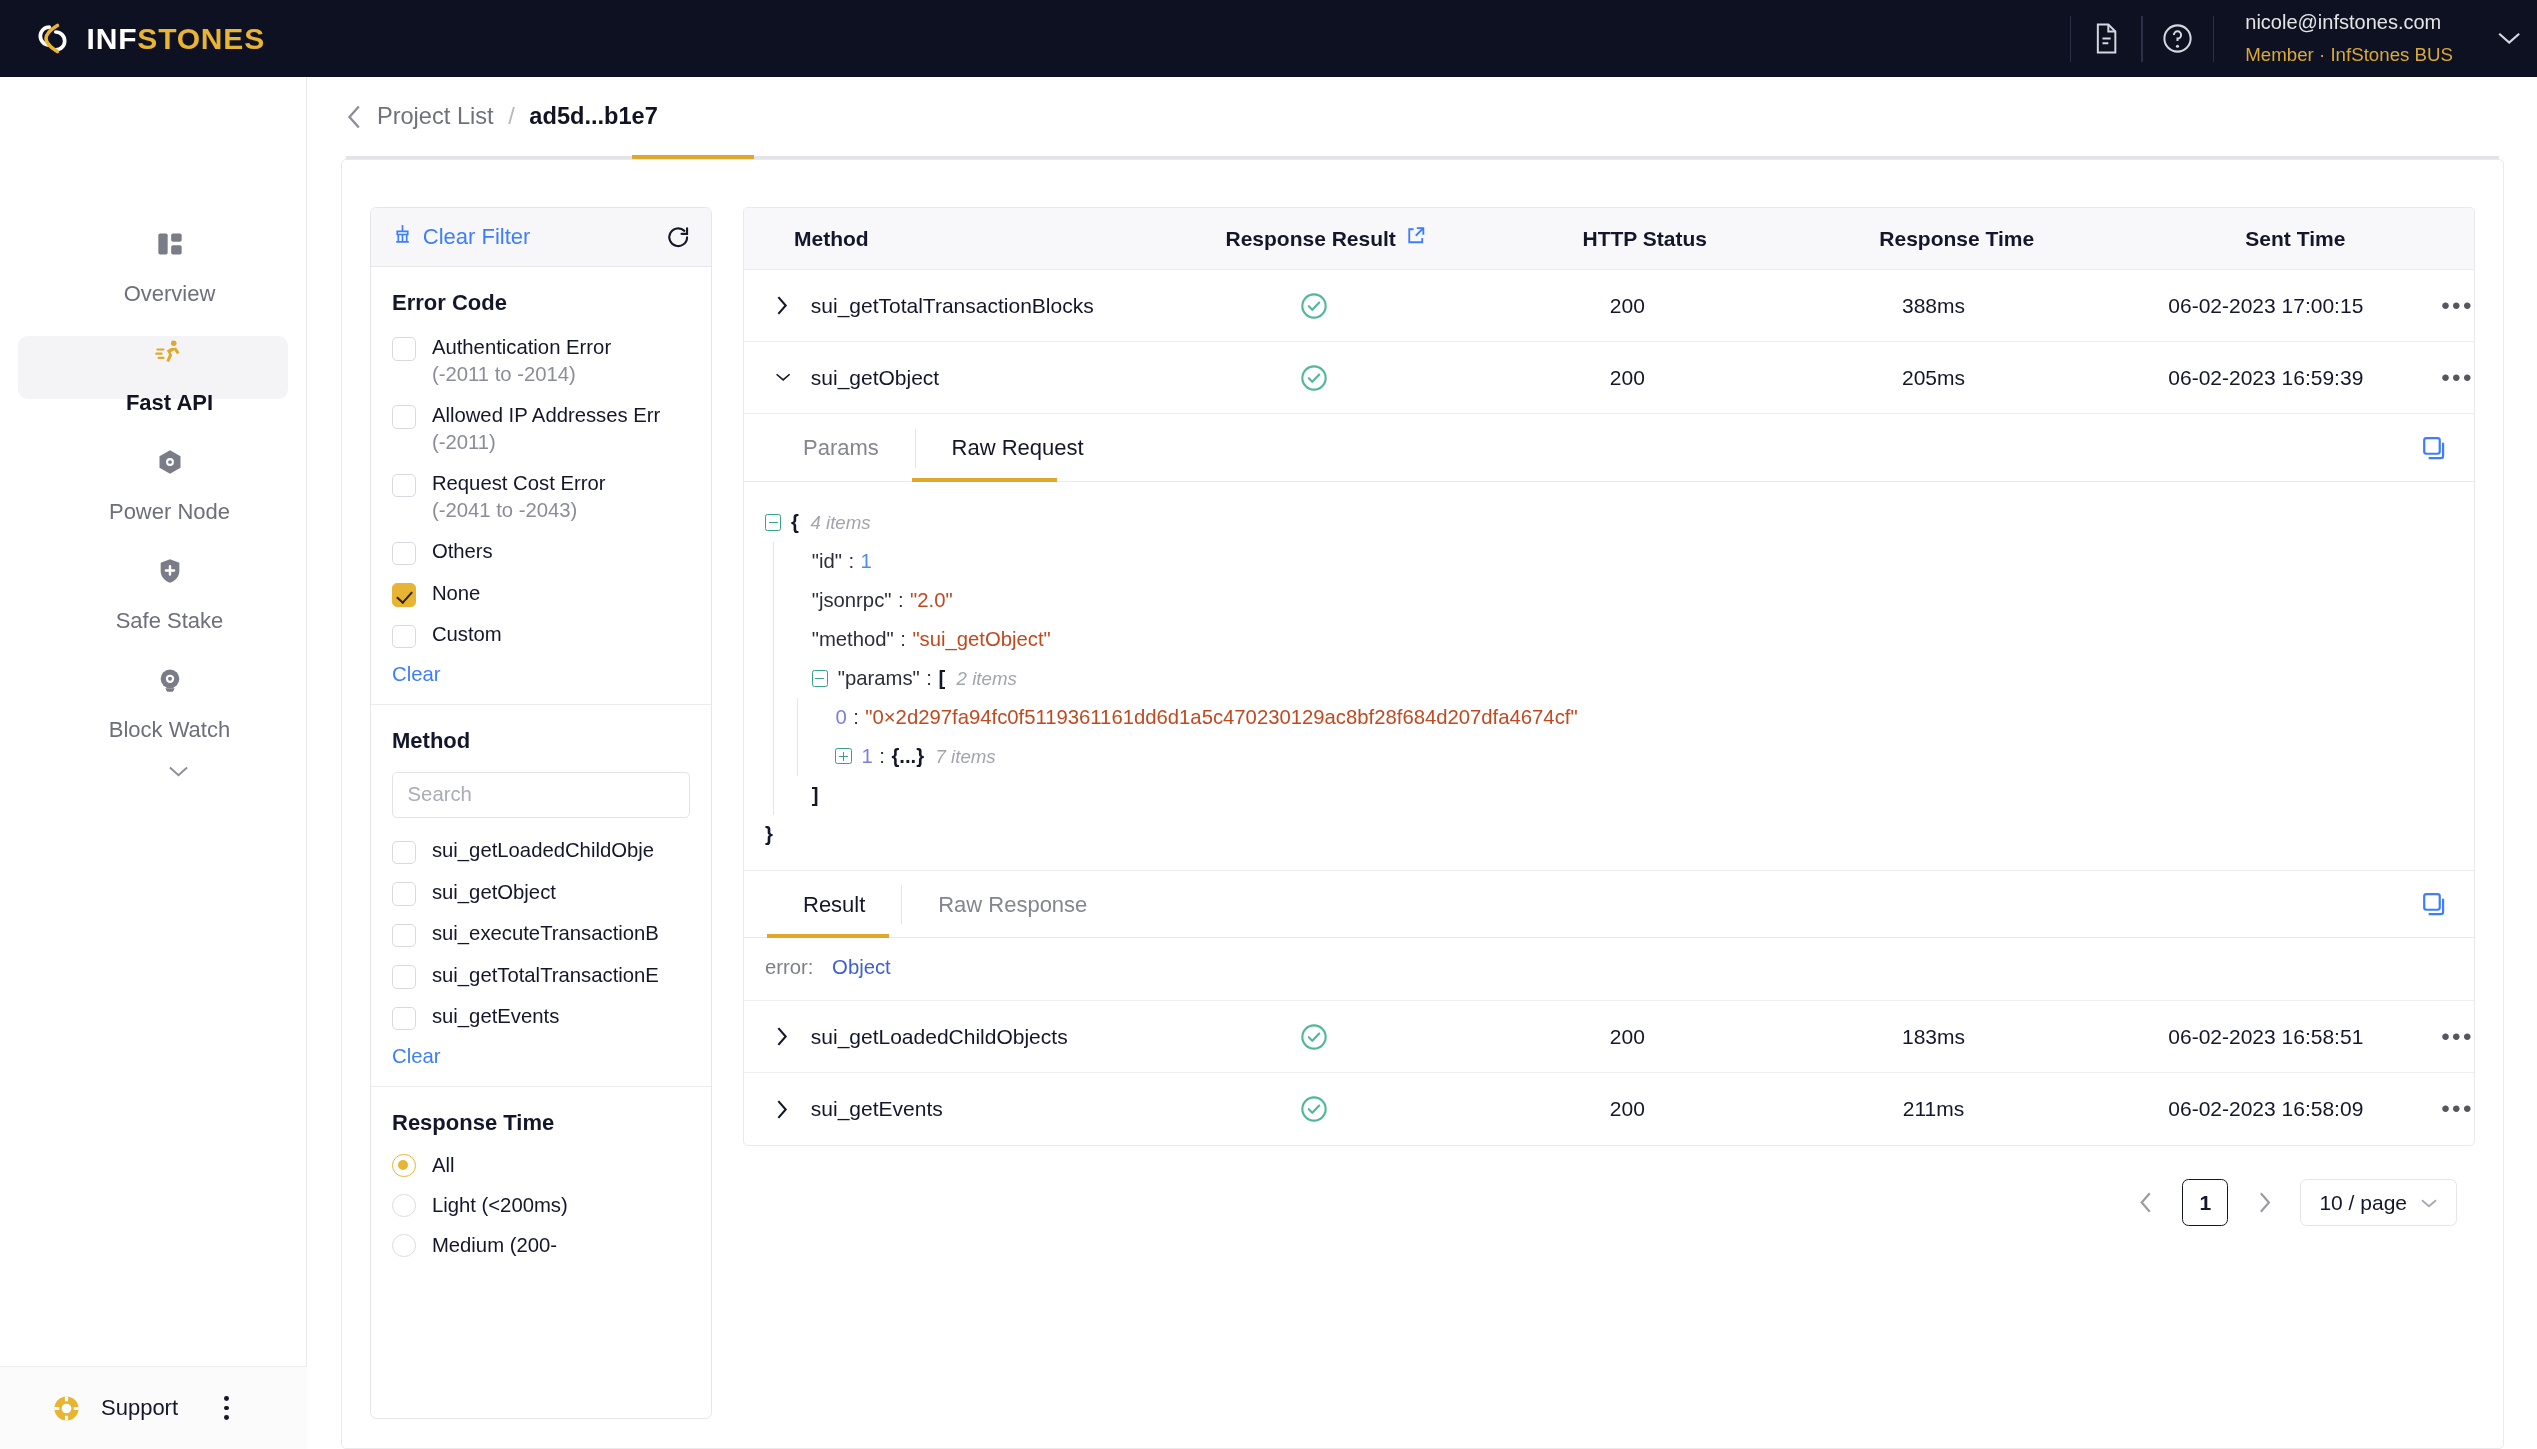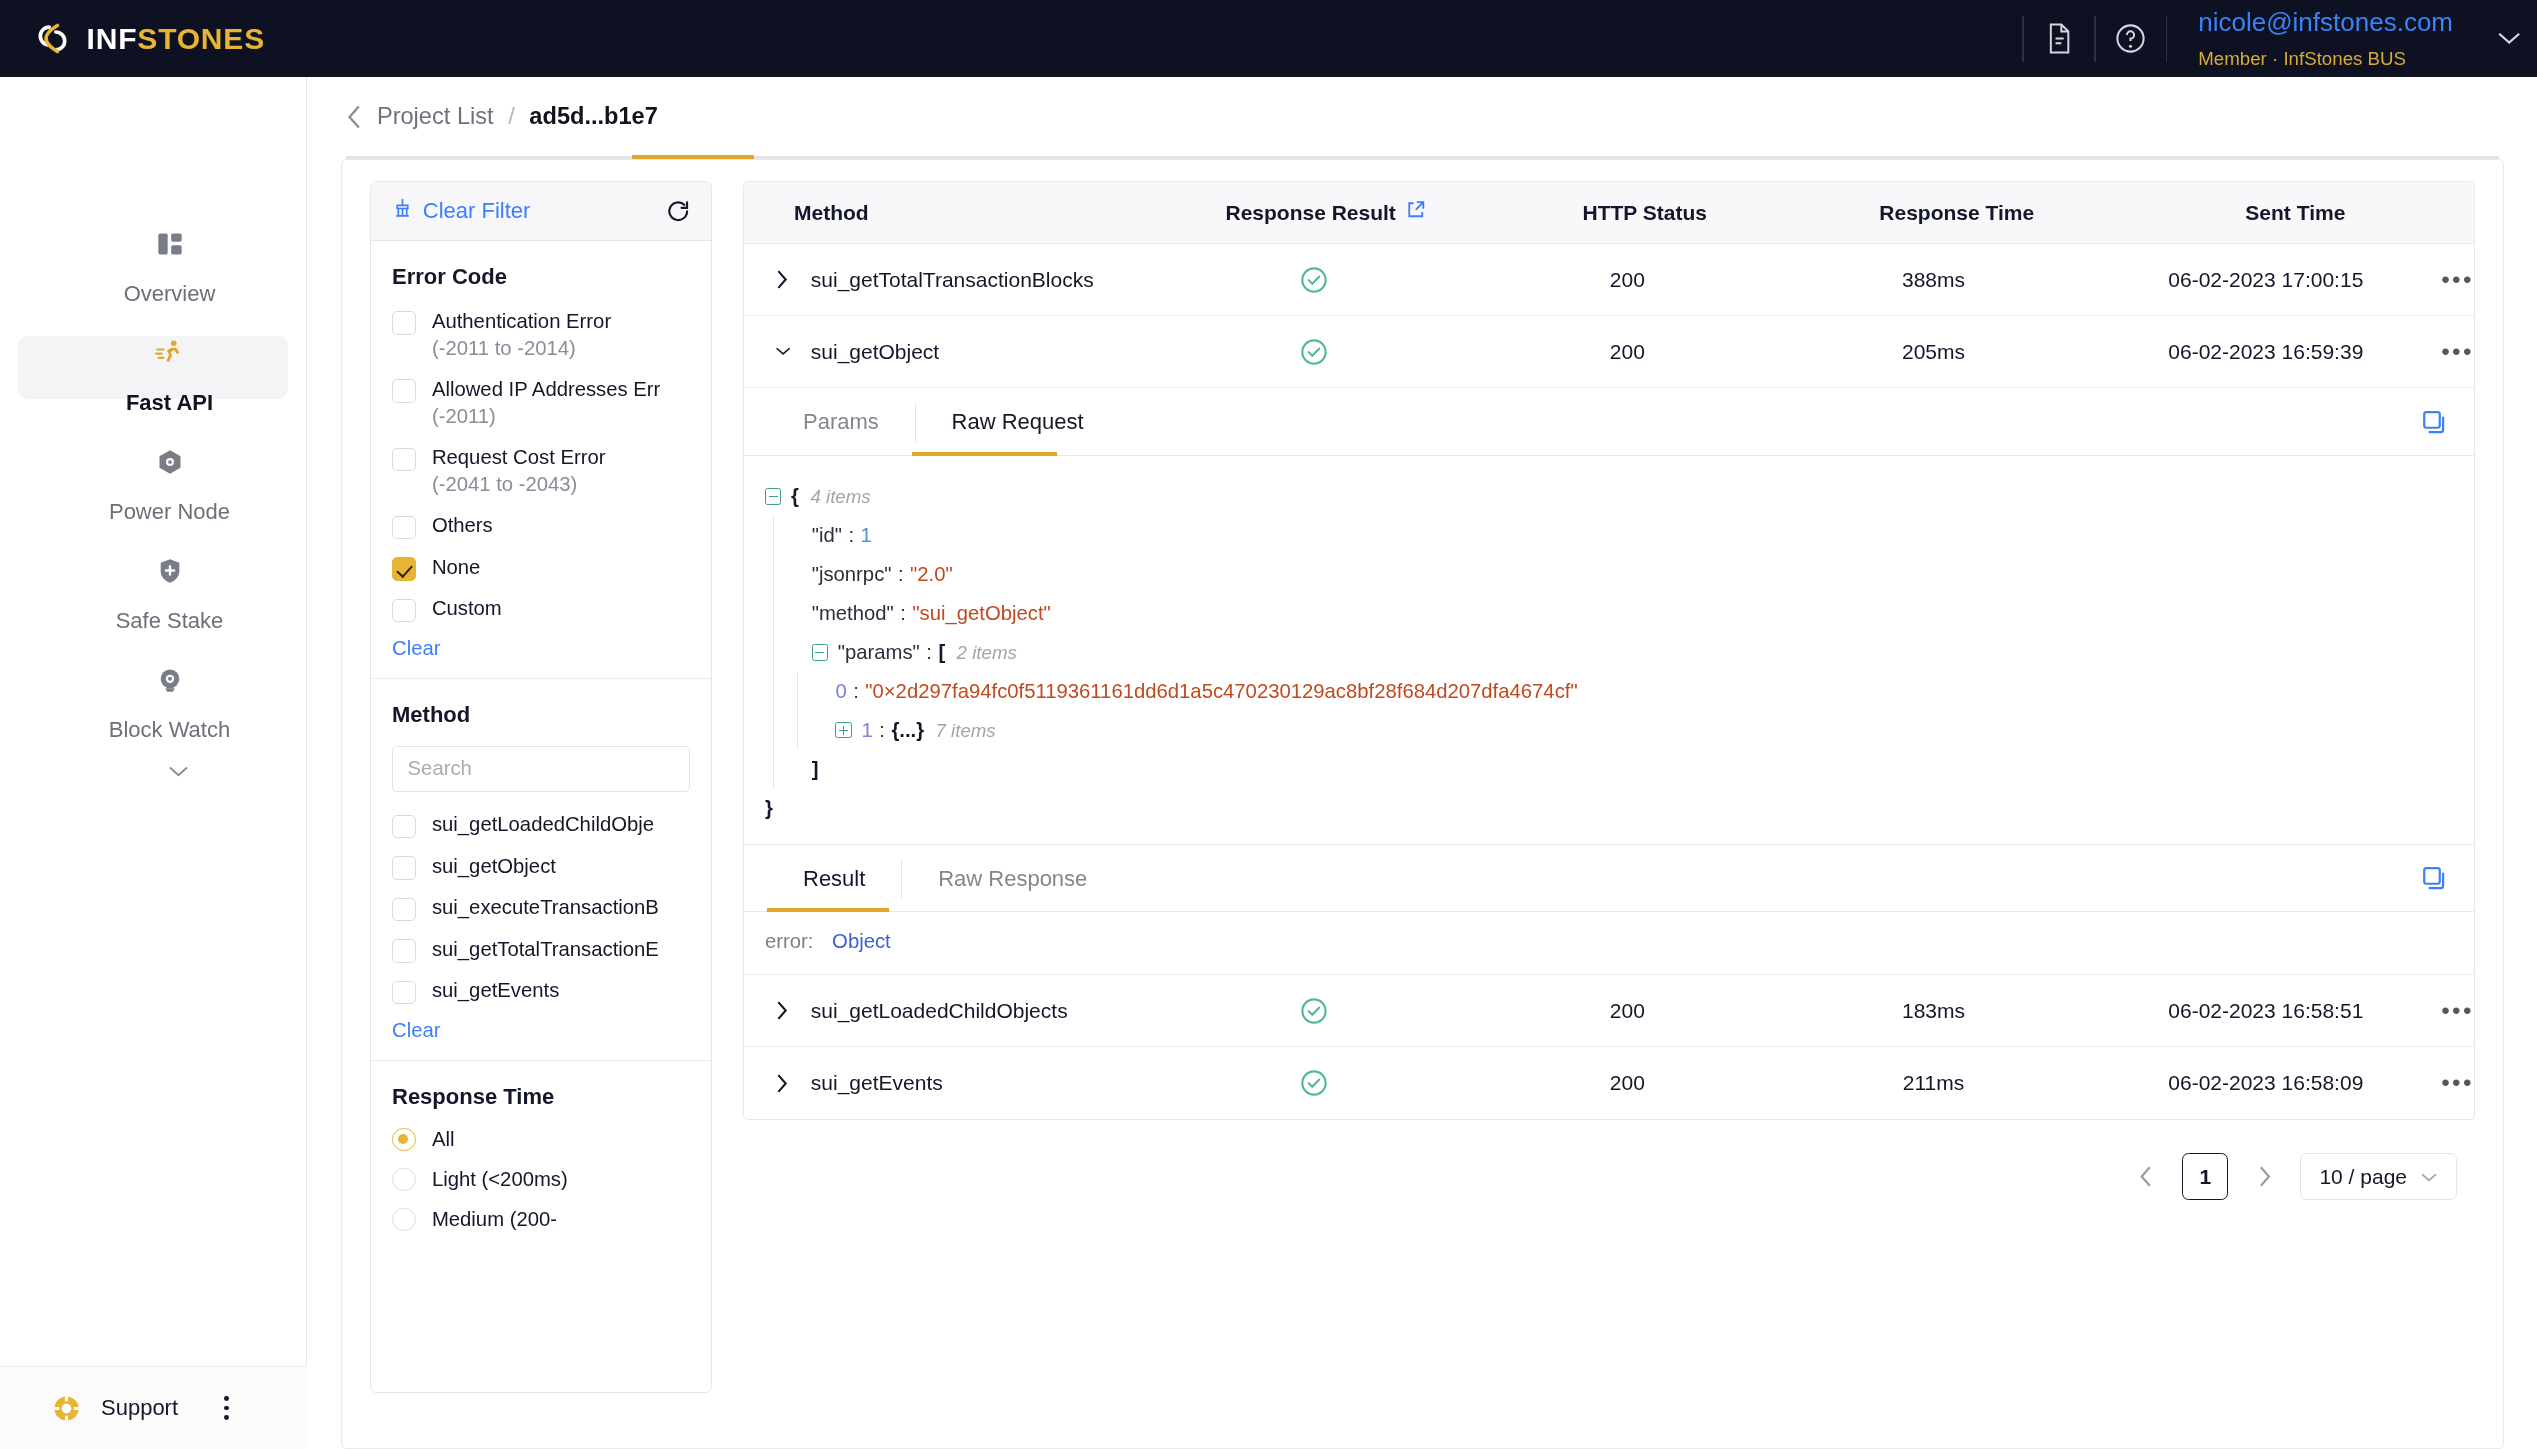--- a/index.html
+++ b/index.html
@@ -25,21 +25,21 @@
 
   .topbar-right {
     margin-left: auto; display: flex; align-items: center; height: 77px;
   }
   .tb-div { width: 1.6px; height: 46px; background: #2c3047; }
   .tb-icon {
     width: 70px; height: 77px;
     display: flex; align-items: center; justify-content: center;
   }
   .acct { padding: 0 28px 0 31px; line-height: 1.28; }
-  .acct-mail { color: #3b82f6; font-size: 26px; }
+  .acct-mail { color: #e5e5e5; font-size: 20px; }
   .acct-role { color: #d9a93a; font-size: 18.7px; margin-top: 8px; }
   .acct-chev { width: 57px; height: 77px; display:flex; align-items:center; justify-content:center; }
 
   
   .sidebar {
     position: absolute; top: 77px; left: 0;
     width: 307px; height: 1372px;
     background: #ffffff;
     border-right: 0.8px solid #e9e9ec;
   }
@@ -89,21 +89,21 @@
     background:#dfa82a;
   }
 
   .content {
     position: absolute; top: 82px; left: 34px;
     width: 2163px; height: 1290px;
     background: #ffffff;
     border: 0.8px solid #eaeaee;
     border-radius: 4.9px;
   }
-  .content-inner { display:flex; padding: 21px 28px 0 28px; gap: 31px; }
+  .content-inner { display:flex; padding: 47px 28px 0 28px; gap: 31px; }
 
   
   .filters {
     width: 342px; flex: none;
     border: 0.8px solid #e6e6ea; border-radius: 6.5px;
     overflow: hidden; height: 1212px;
     background:#ffffff;
   }
   .filters-head {
     height: 59px; background:#f7f7f9;

